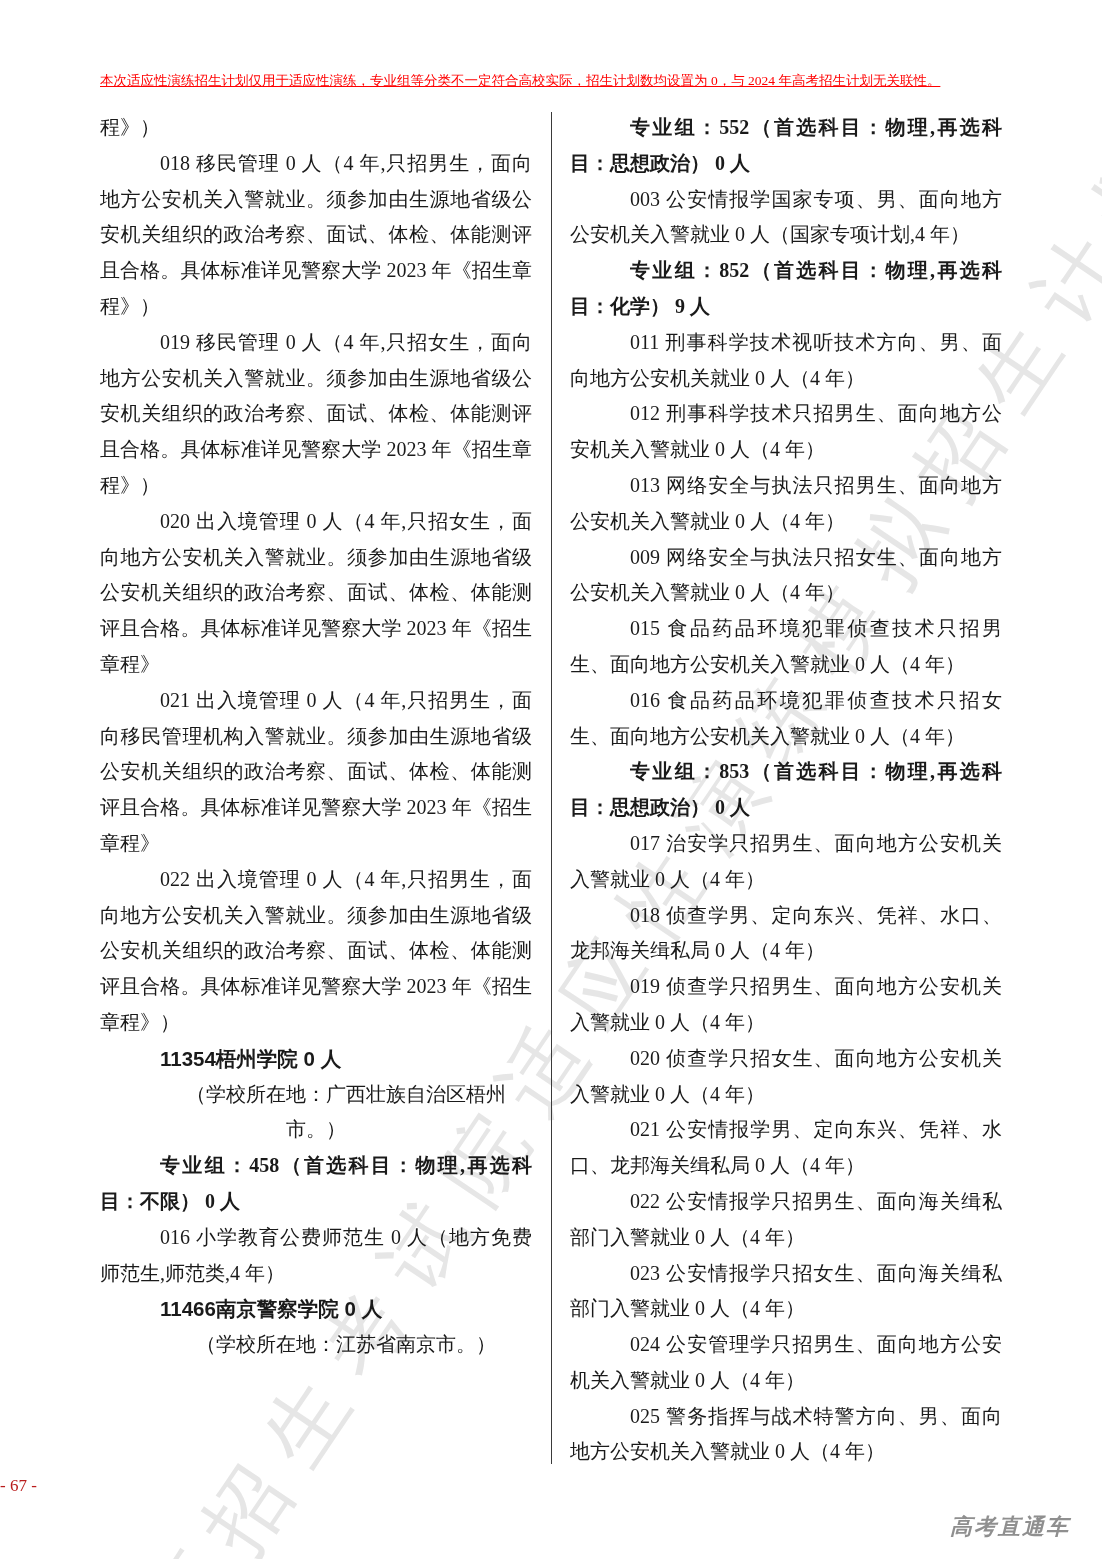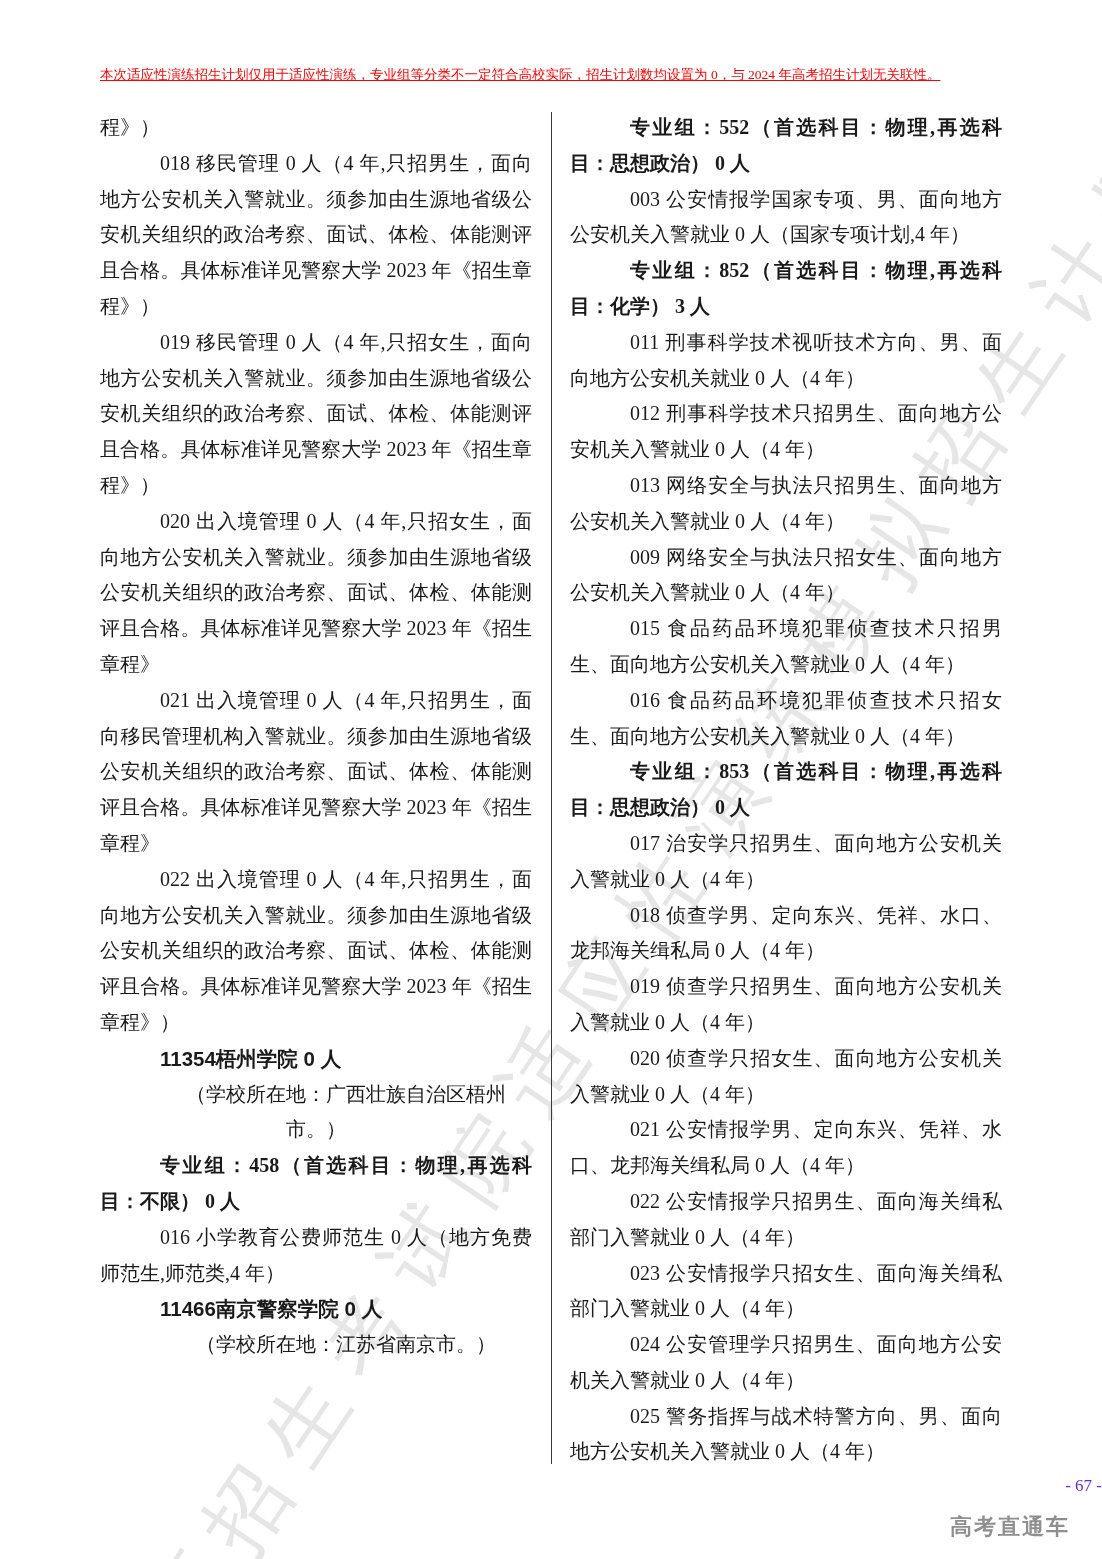--- a/index.html
+++ b/index.html
@@ -19,21 +19,21 @@
     font-size:82px;
     letter-spacing:24px;
     white-space:nowrap;
     color:rgba(130,130,130,0.20);
     font-family:"Liberation Sans","DejaVu Sans",sans-serif;
     pointer-events:none;
     z-index:0;
   }
   .notice {
     position:absolute;
-    left:100px; top:66px;
+    left:100px; top:72px;
     width:900px;
     color:#ff0000;
     font-size:13.5px;
     line-height:18px;
     text-decoration:underline;
     font-family:"Liberation Serif","DejaVu Serif",serif;
     z-index:2;
   }
   .divider {
     position:absolute;
@@ -66,34 +66,35 @@
   }
   .para.group {
     font-weight:bold;
     font-family:Liberation Serif, serif;
   }
   .para.location { text-align:center; }
   .page-number {
     position:absolute;
     left:0; top:1476px;
     width:100%;
-    text-align:right;
+    text-align:left;
     font-size:17px;
-    color:#6d28d9;
+    color:#b91c1c;
     z-index:2;
   }
   .brand {
     position:absolute;
     right:32px; top:1512px;
     font-size:22px;
     font-weight:bold;
     letter-spacing:2px;
     color:#8f8f8f;
     font-family:"Liberation Sans","DejaVu Sans",sans-serif;
     z-index:2;
+    font-style:italic;
   }
 </style>
 </head>
 <body>
 
 <div class="page">
 
   <div class="watermark">广西招生考试院适应性演练模拟招生计划</div>
 
   <div class="notice">本次适应性演练招生计划仅用于适应性演练，专业组等分类不一定符合高校实际，招生计划数均设置为 0，与 2024 年高考招生计划无关联性。</div>
@@ -111,21 +112,21 @@
       <div class="para location">（学校所在地：广西壮族自治区梧州市。）</div>
       <div class="para group">专业组：458（首选科目：物理,再选科目：不限） 0 人</div>
       <div class="para body">016 小学教育公费师范生 0 人（地方免费师范生,师范类,4 年）</div>
       <div class="para heading">11466南京警察学院 0 人</div>
       <div class="para location">（学校所在地：江苏省南京市。）</div>
     </div>
 
   <div class="col col-right" id="col-right">
       <div class="para group">专业组：552（首选科目：物理,再选科目：思想政治） 0 人</div>
       <div class="para body">003 公安情报学国家专项、男、面向地方公安机关入警就业 0 人（国家专项计划,4 年）</div>
-      <div class="para group">专业组：852（首选科目：物理,再选科目：化学） 3 人</div>
+      <div class="para group">专业组：852（首选科目：物理,再选科目：化学） 9 人</div>
       <div class="para body">011 刑事科学技术视听技术方向、男、面向地方公安机关就业 0 人（4 年）</div>
       <div class="para body">012 刑事科学技术只招男生、面向地方公安机关入警就业 0 人（4 年）</div>
       <div class="para body">013 网络安全与执法只招男生、面向地方公安机关入警就业 0 人（4 年）</div>
       <div class="para body">009 网络安全与执法只招女生、面向地方公安机关入警就业 0 人（4 年）</div>
       <div class="para body">015 食品药品环境犯罪侦查技术只招男生、面向地方公安机关入警就业 0 人（4 年）</div>
       <div class="para body">016 食品药品环境犯罪侦查技术只招女生、面向地方公安机关入警就业 0 人（4 年）</div>
       <div class="para group">专业组：853（首选科目：物理,再选科目：思想政治） 0 人</div>
       <div class="para body">017 治安学只招男生、面向地方公安机关入警就业 0 人（4 年）</div>
       <div class="para body">018 侦查学男、定向东兴、凭祥、水口、龙邦海关缉私局 0 人（4 年）</div>
       <div class="para body">019 侦查学只招男生、面向地方公安机关入警就业 0 人（4 年）</div>

